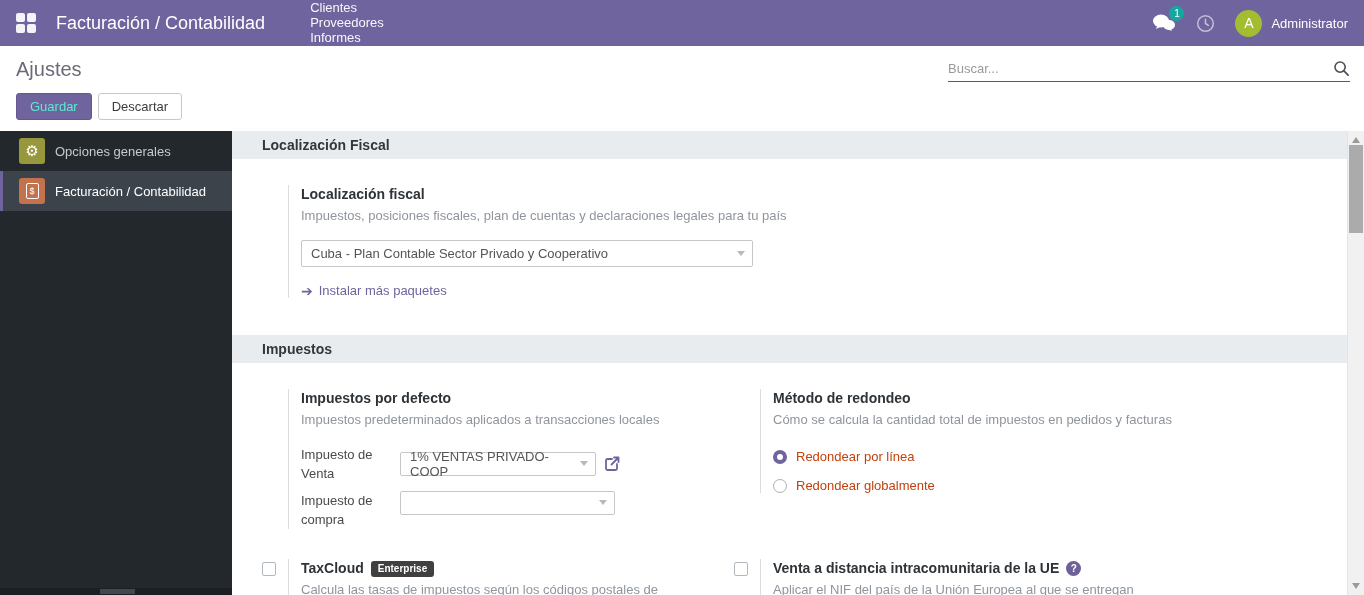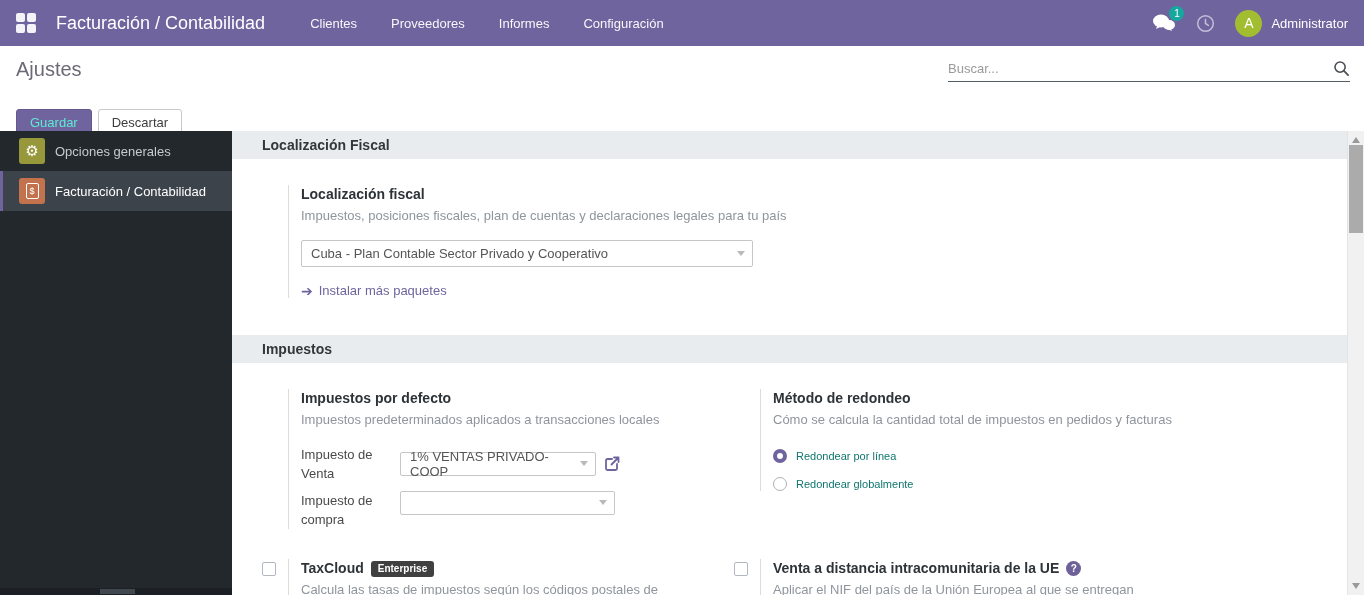--- a/index.html
+++ b/index.html
@@ -7,37 +7,37 @@
               font-family:"Liberation Sans", sans-serif; }
   .app { width:1364px; height:595px; display:flex; flex-direction:column; overflow:hidden; }
 
   
   .navbar { height:46px; background:#6f649e; display:flex; align-items:center;
             padding:0 16px; flex-shrink:0; color:#fff; }
   .apps-grid { width:20px; height:20px; display:grid; grid-template-columns:9px 9px;
                grid-template-rows:9px 9px; gap:2px; cursor:pointer; margin-right:20px; }
   .apps-grid span { background:rgba(255,255,255,0.92); border-radius:2px; }
   .nav-title { font-size:18px; font-weight:400; color:#fff; margin-right:28px; white-space:nowrap; }
-  .nav-menu { display:flex; align-items:flex-start; height:46px; }
+  .nav-menu { display:flex; align-items:flex-start; height:46px;flex-direction:column; }
   .nav-item { font-size:13px; color:rgba(255,255,255,0.95); padding:0 17px; height:46px;
               display:flex; align-items:center; cursor:pointer; }
   .nav-right { margin-left:auto; display:flex; align-items:center; gap:20px; }
   .chat-wrap { position:relative; width:24px; height:20px; cursor:pointer; }
   .chat-badge { position:absolute; top:-7px; right:-8px; min-width:15px; height:15px;
                 background:#16a79f; color:#fff; font-size:10px; border-radius:8px;
                 display:flex; align-items:center; justify-content:center; padding:0 4px; }
   .clock-icon { width:19px; height:19px; cursor:pointer; opacity:.65; }
   .user-wrap { display:flex; align-items:center; gap:9px; cursor:pointer; }
   .avatar { width:27px; height:27px; border-radius:50%; background:#a3bd31; color:#fff;
             font-size:14px; display:flex; align-items:center; justify-content:center; }
   .user-name { font-size:13px; color:#fff; }
 
   
   .control-panel { height:85px; background:#fff; position:relative; flex-shrink:0; padding:12px 16px; }
-  .page-title { font-size:20px; color:#6d6a78; font-weight:400; margin-bottom:28px; }
+  .page-title { font-size:20px; color:#6d6a78; font-weight:400; margin-bottom:12px; }
   .btn-row { display:flex; gap:6px; }
   .btn { font-size:13px; padding:4px 13px; border-radius:3px; cursor:pointer; line-height:17px; }
   .btn-primary { background:#6f649e; border:1px solid #65588f; color:#5eead4; }
   .btn-default { background:#fff; border:1px solid #c8c8c8; color:#3c3c3c; }
   .search-wrap { position:absolute; top:14px; right:14px; width:402px; border-bottom:1px solid #565c66;
                  display:flex; align-items:center; padding-bottom:4px; }
   .search-input { border:none; outline:none; flex:1; font-size:13px; color:#333;
                   font-family:"Liberation Sans", sans-serif; }
   .search-input::placeholder { color:#9a9a9a; }
   .search-icon { width:17px; height:17px; flex-shrink:0; cursor:pointer; }
@@ -96,21 +96,21 @@
   .badge-enterprise { background:#404040; color:#fff; font-size:10px; font-weight:bold;
                       padding:2px 7px; border-radius:3px; line-height:12px; }
   .help-icon { width:15px; height:15px; border-radius:50%; background:#6e6199; color:#fff;
                font-size:10px; font-weight:bold; display:flex; align-items:center;
                justify-content:center; cursor:pointer; }
 
   .radio-row { display:flex; align-items:center; gap:9px; margin-top:14px; cursor:pointer; }
   .radio { width:14px; height:14px; border-radius:50%; background:#fff; }
   .radio.on { border:4px solid #6f649e; }
   .radio.off { border:1px solid #b0b0b0; }
-  .radio-label { font-size:11px; color:#0f766e; }
+  .radio-label { font-size:13px; color:#c2410c; }
 
   .ext-link-icon { margin-left:6px; cursor:pointer; display:flex; align-items:center; }
 
   
   .vscroll { position:absolute; top:0; right:0; width:17px; bottom:0; background:#f1f1f2;
              border-left:1px solid #e4e4e4; }
   .varrow { position:absolute; left:4px; width:0; height:0; border-left:4.5px solid transparent;
             border-right:4.5px solid transparent; }
   .varrow.up { top:6px; border-bottom:6px solid #9a9a9a; }
   .varrow.down { bottom:6px; border-top:6px solid #9a9a9a; }

